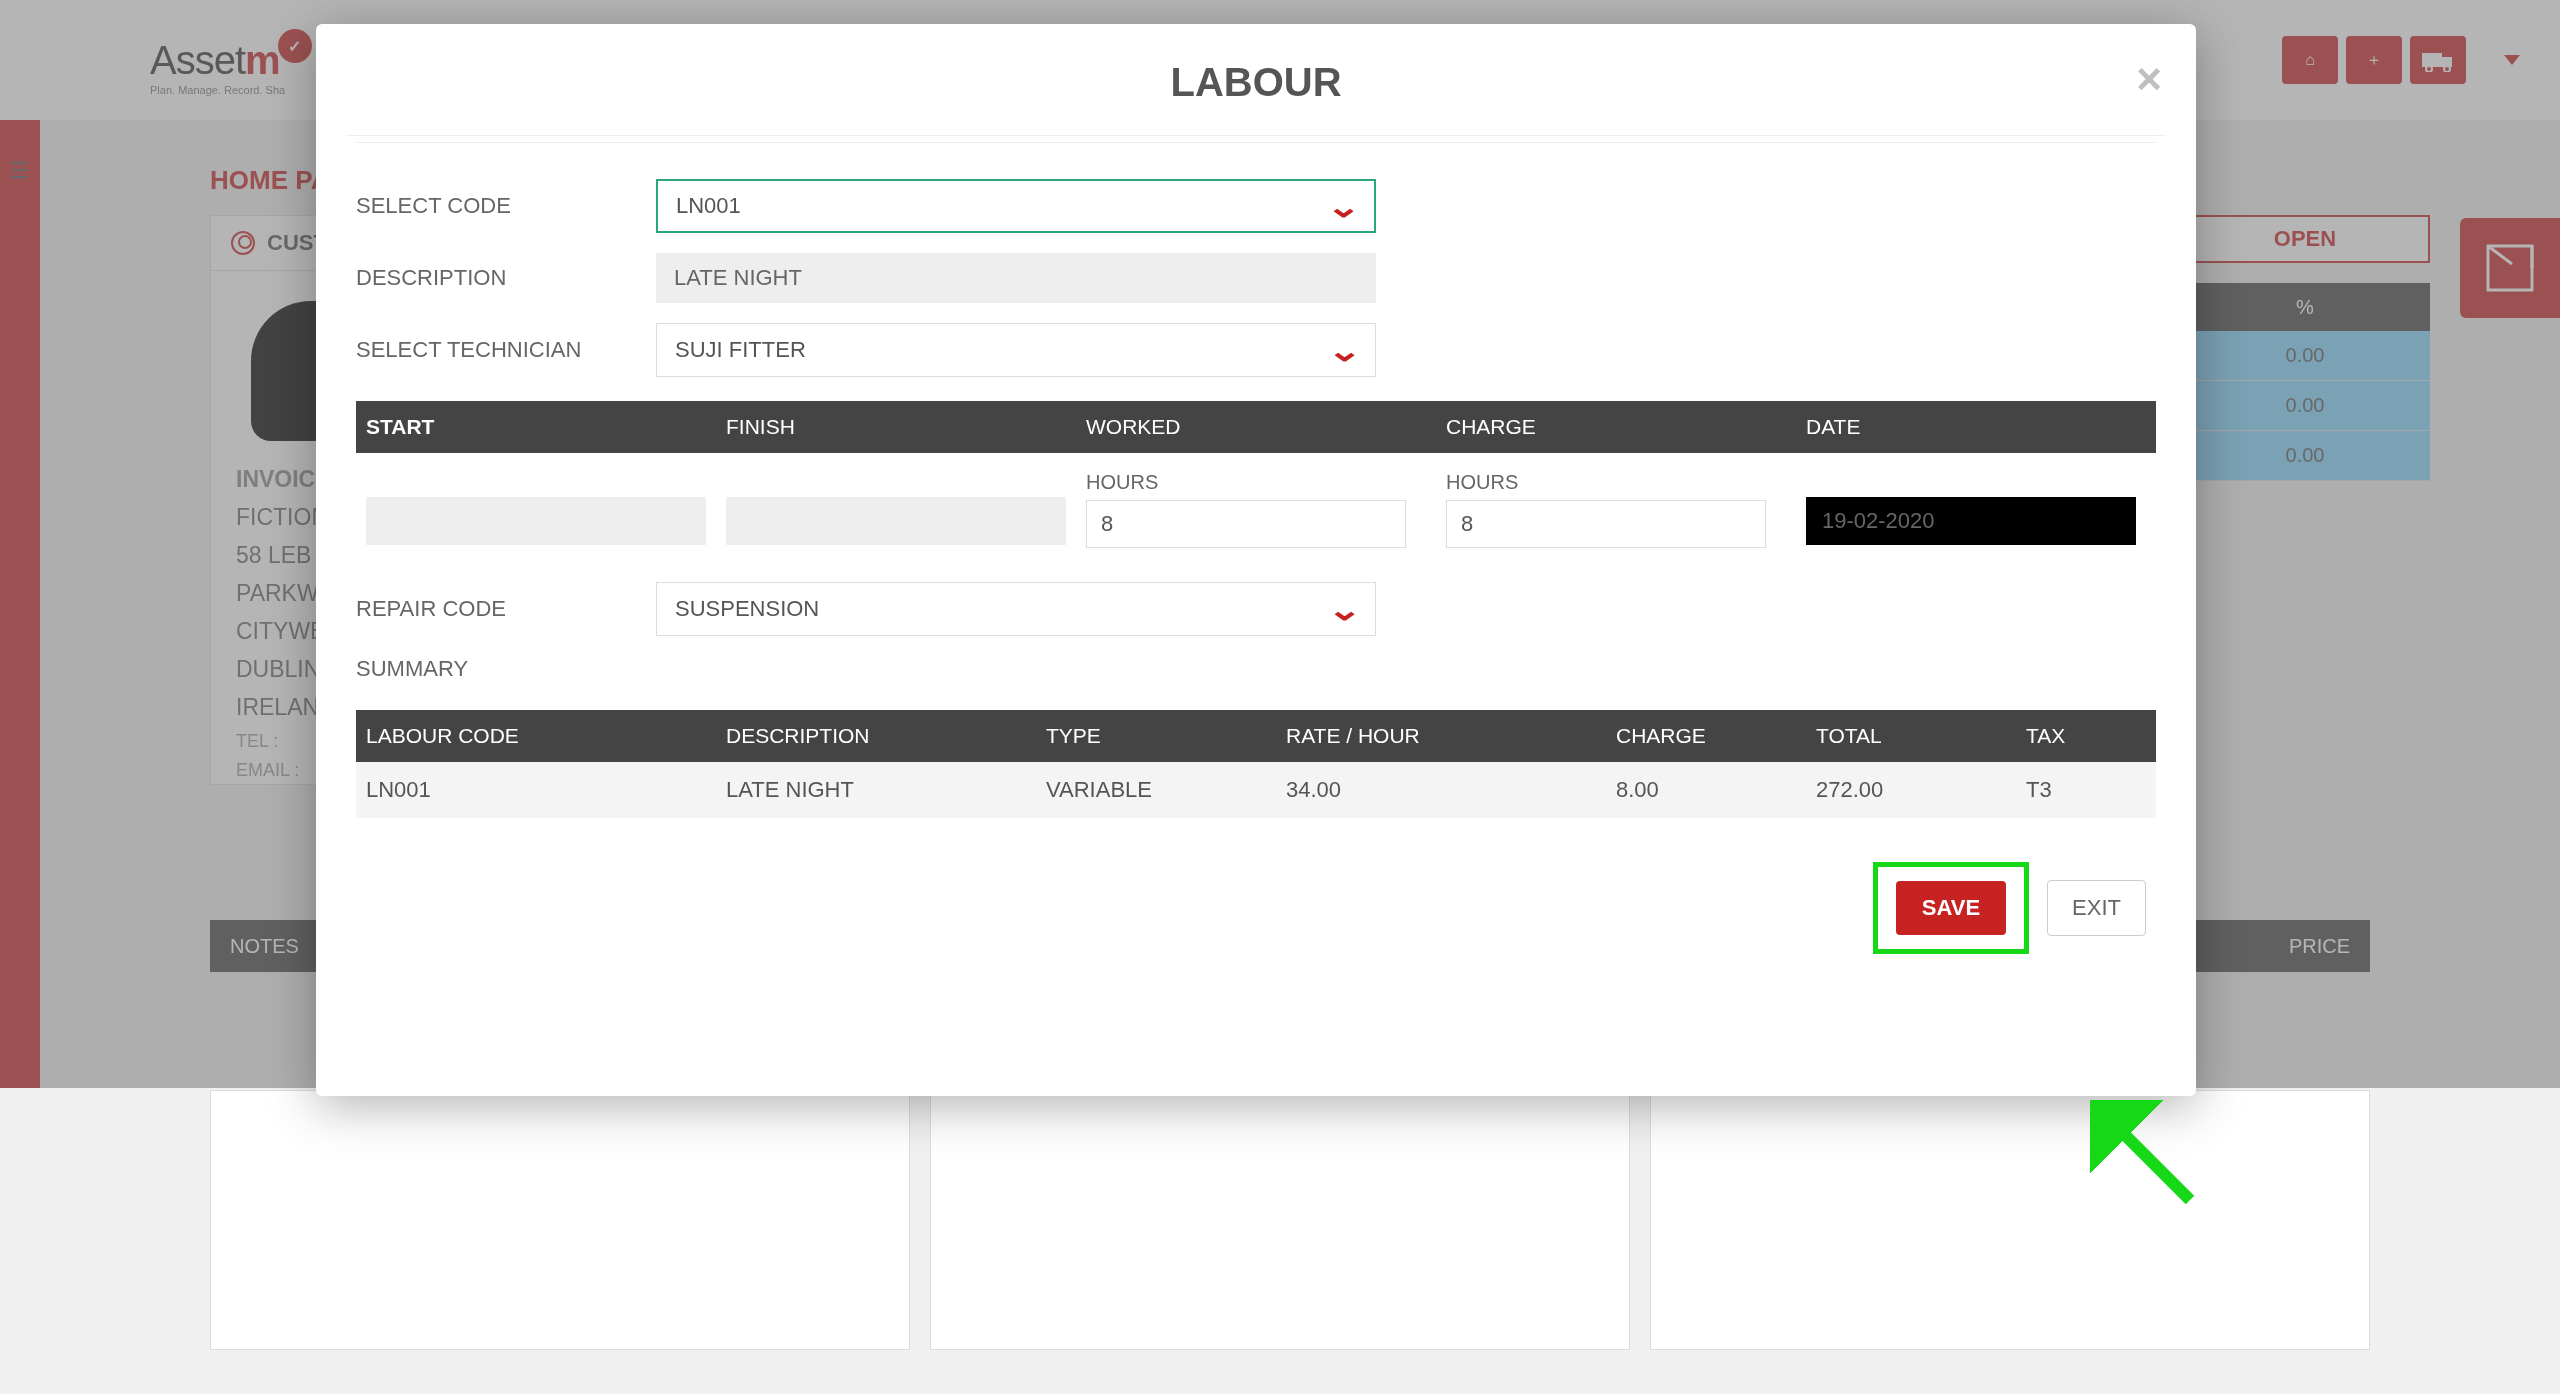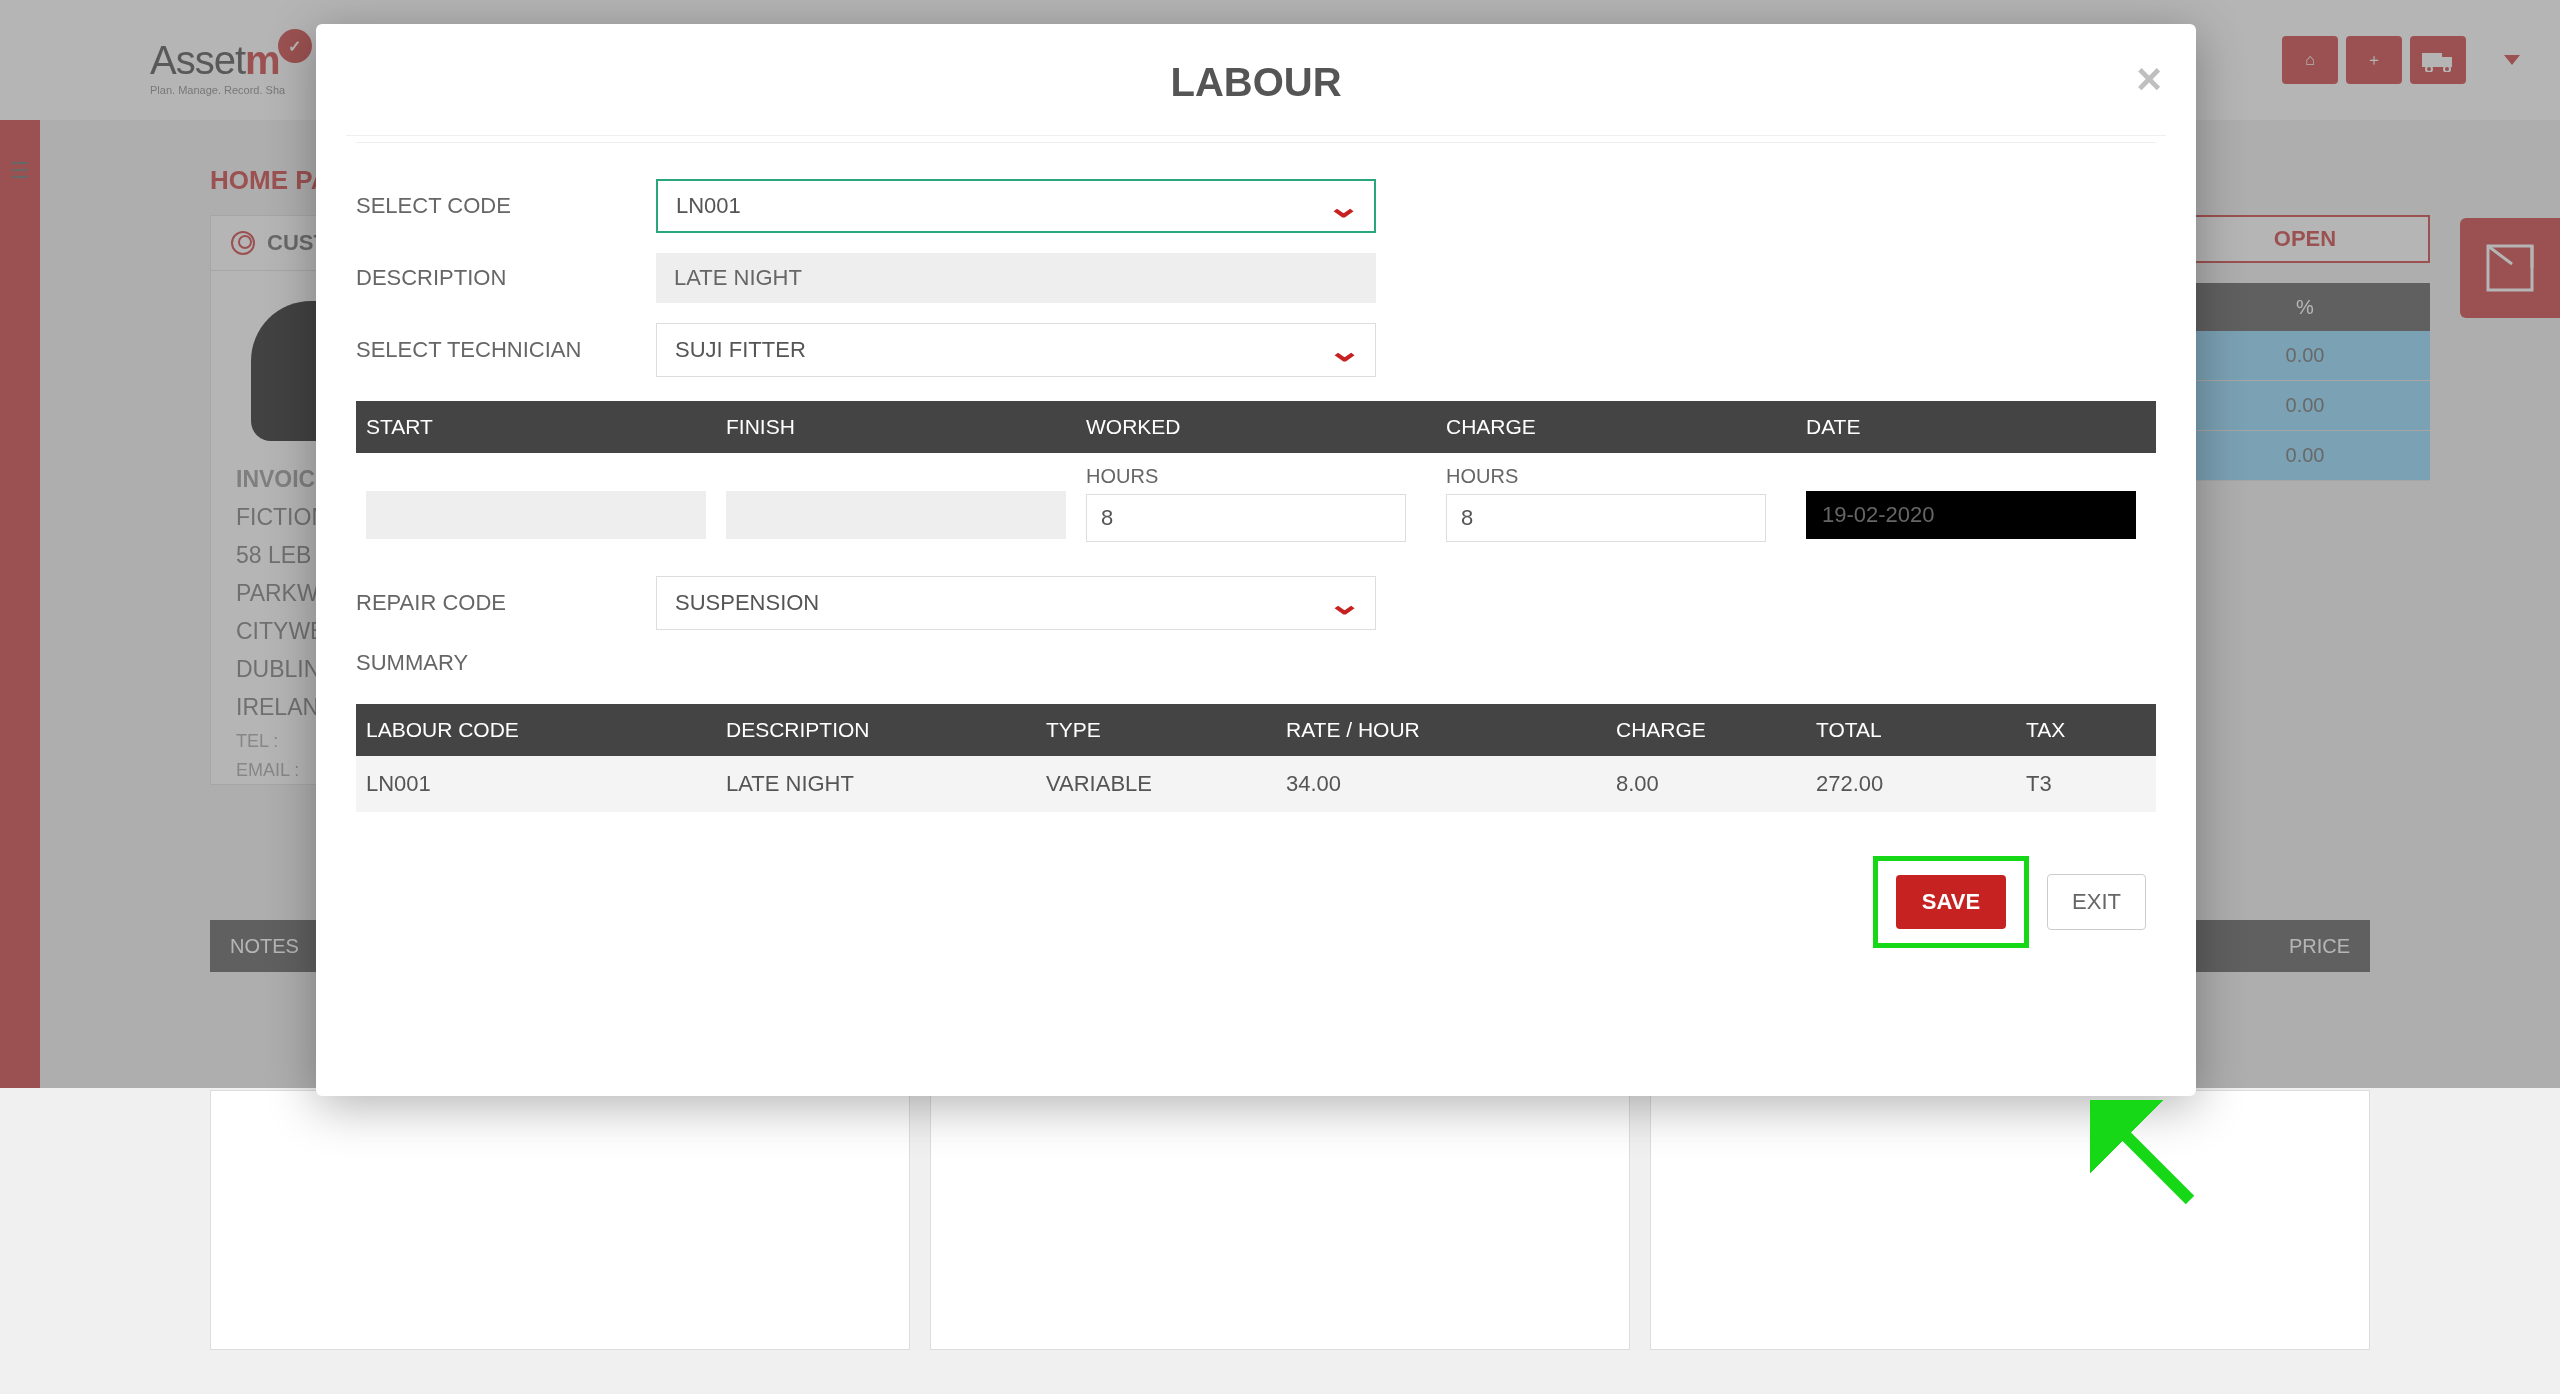--- a/index.html
+++ b/index.html
@@ -130,24 +130,24 @@
   .desc-box{
     width:720px;height:50px;background:#eee;border:none;display:flex;align-items:center;
     padding:0 18px;color:#666;font-size:22px;
   }
 
   .time-hdr{
     background:#444;color:#fff;height:52px;display:flex;align-items:center;
     margin:14px 40px 0;font-size:21px;
   }
   .time-hdr > div{ padding:0 10px;}
-  .col-start{width:360px;} .col-finish{width:360px;} .col-worked{width:360px;}
+  .col-start{width:360px;font-weight:bold;} .col-finish{width:360px;} .col-worked{width:360px;}
   .col-charge{width:360px;} .col-date{flex:1;}
 
-  .time-body{ display:flex; margin:12px 40px 24px; gap:0;}
+  .time-body{ display:flex; margin:18px 40px 24px; gap:0;}
   .time-body .cell{ padding:0 10px;}
   .inp-blank{ width:340px;height:48px;background:#eee;border:none;}
   .hours-lbl{color:#666;font-size:20px;margin-bottom:6px;}
   .inp-white{ width:320px;height:48px;border:1px solid #ddd;background:#fff;padding:0 14px;font-size:22px;color:#555;display:flex;align-items:center;}
   .date-blank{ width:330px;height:48px;background:#000000;border:none;padding:0 16px;font-size:22px;color:#666;display:flex;align-items:center;}
 
   .sum-hdr{
     background:#444;color:#fff;height:52px;display:flex;align-items:center;
     margin:18px 40px 0;font-size:21px;
   }

